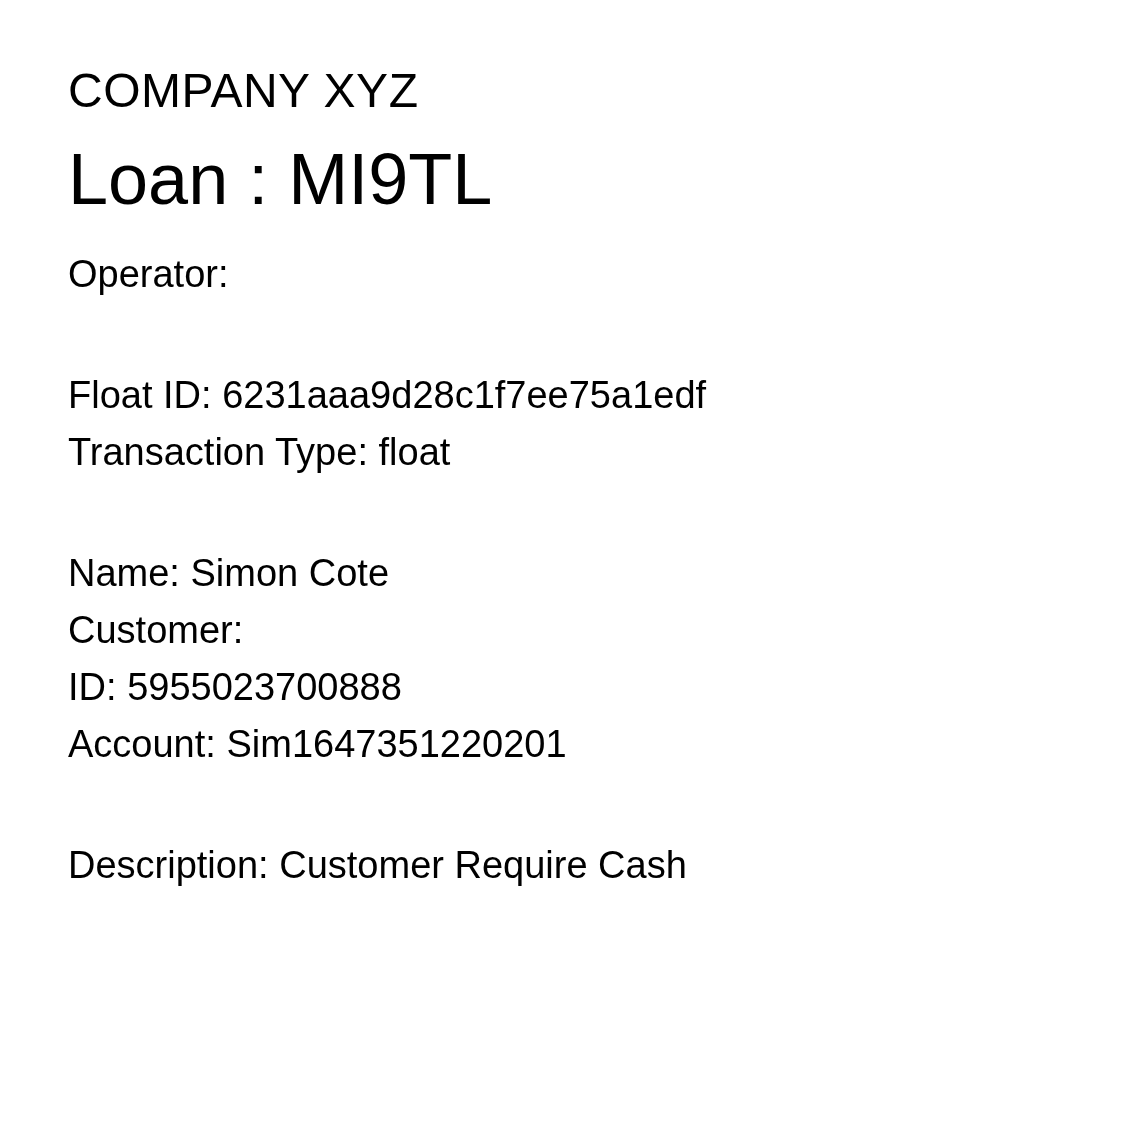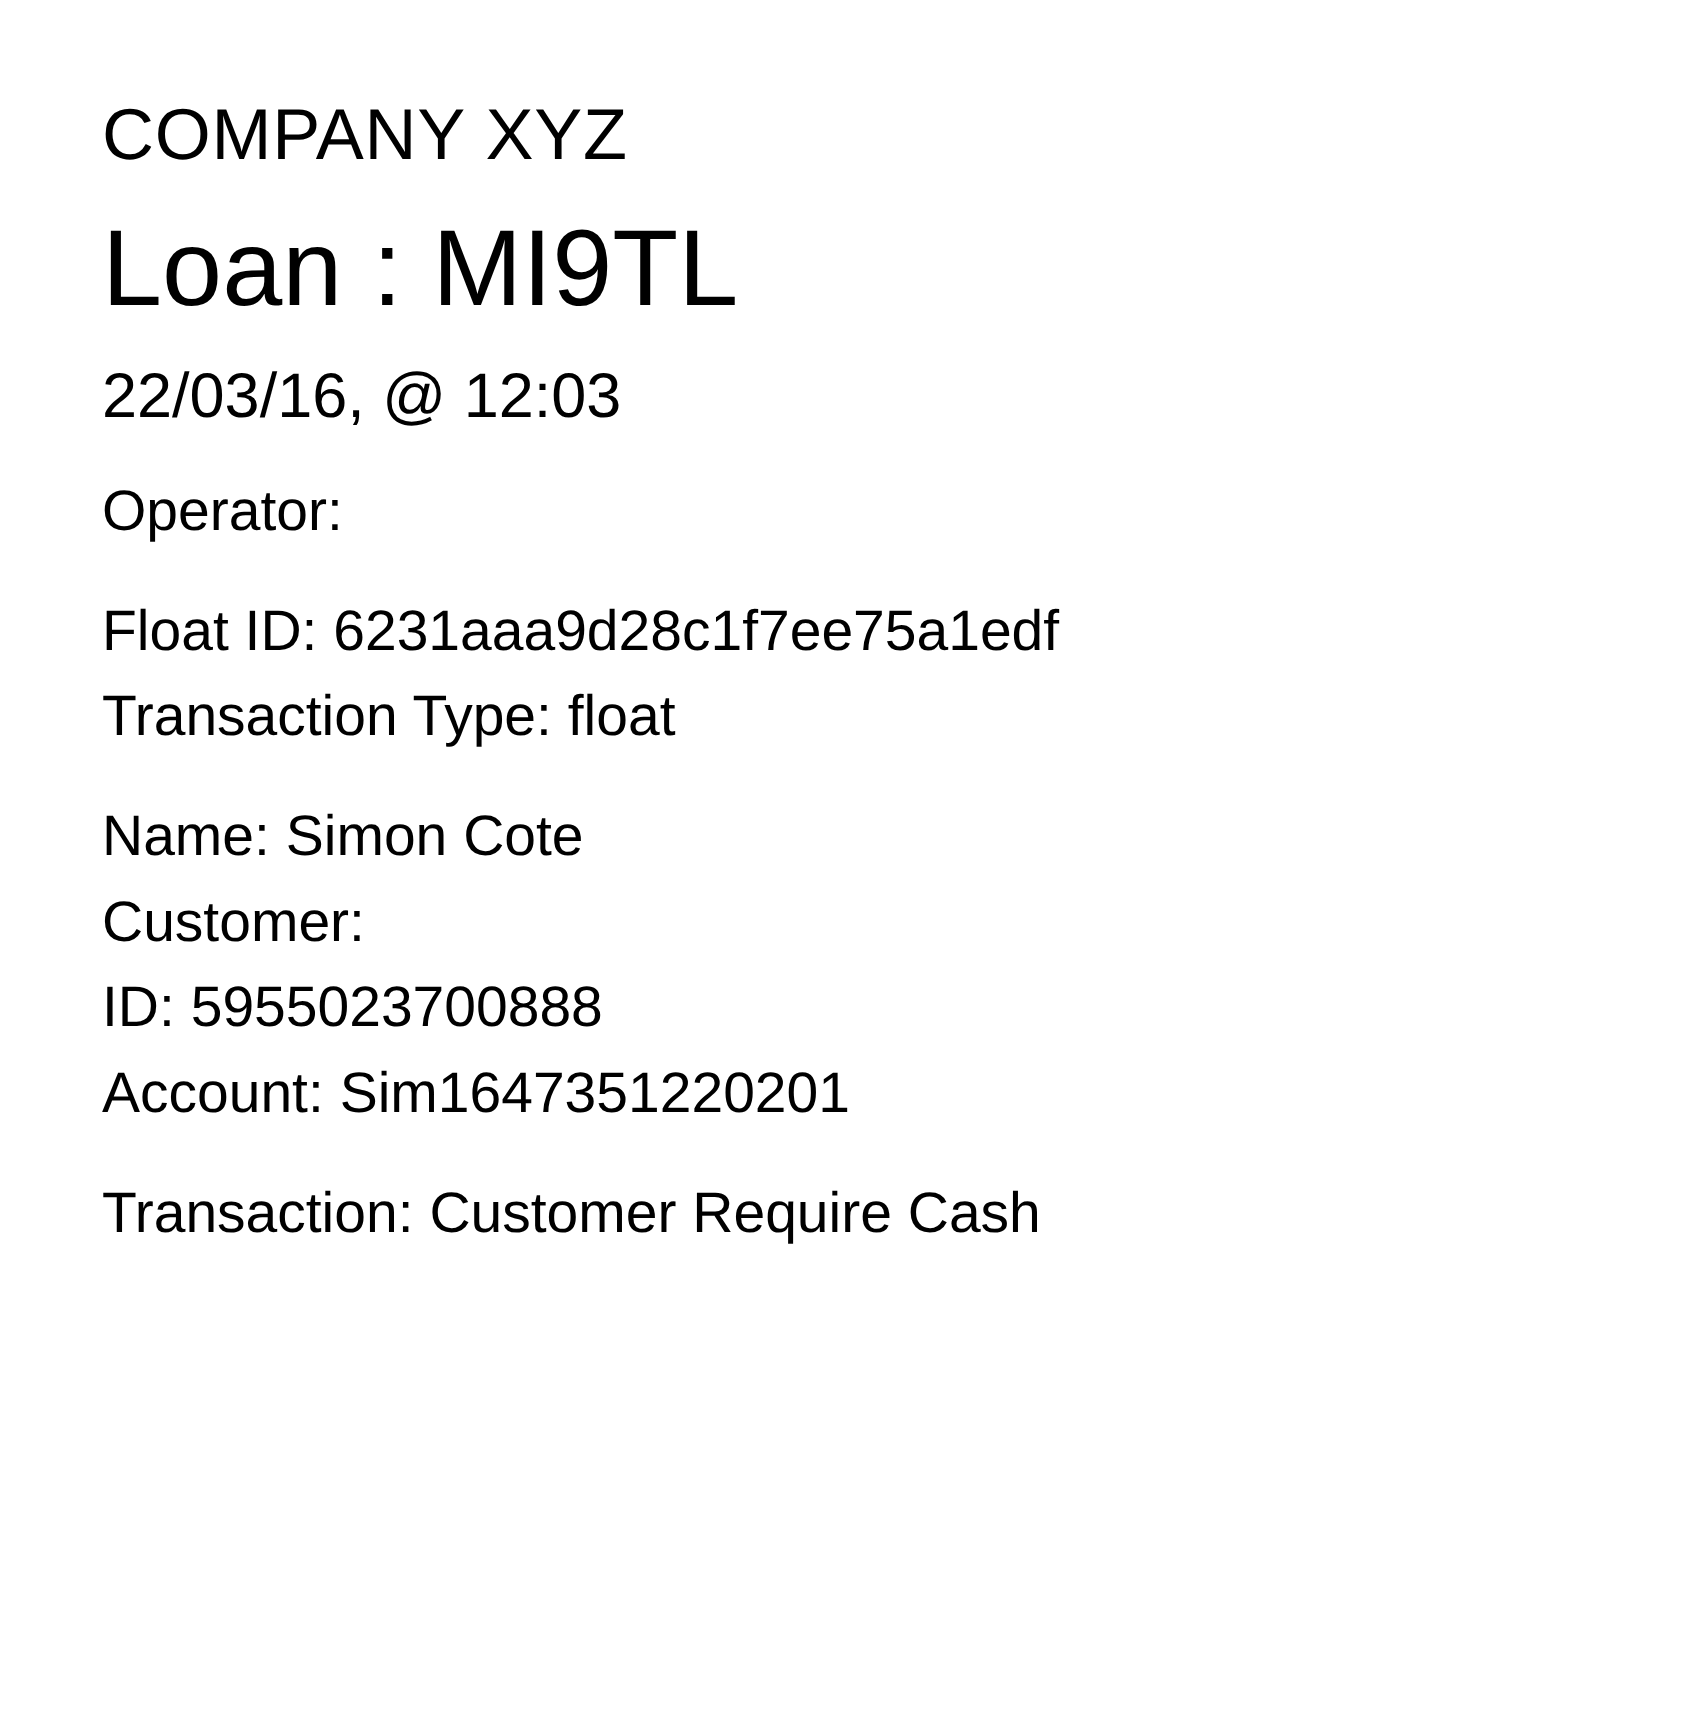--- a/index.html
+++ b/index.html
@@ -31,42 +31,41 @@
     font-weight: 400;
     margin-top: 16px;
   }
   .datetime {
     font-size: 42px;
     line-height: 1.2;
     font-weight: 400;
     margin-top: 17px;
   }
   .group {
-    margin-top: 23px;
+    margin-top: 64px;
   }
   .group.first {
     margin-top: 24px;
   }
   .line {
     font-size: 38px;
     line-height: 57px;
     white-space: nowrap;
   }
 </style>
 </head>
 <body>
 
 <div class="page">
   <div class="receipt">
 
     <div class="company-name">COMPANY XYZ</div>
 
     <div class="loan-title">Loan : MI9TL</div>
 
-    <div class="datetime">22/03/16, @ 12:03</div>
 
     <div class="group first">
       <div class="line">Operator:</div>
     </div>
 
     <div class="group">
       <div class="line">
         <span>Float ID:</span>
         <span>6231aaa9d28c1f7ee75a1edf</span>
       </div>
@@ -87,19 +86,19 @@
         <span>5955023700888</span>
       </div>
       <div class="line">
         <span>Account:</span>
         <span>Sim1647351220201</span>
       </div>
     </div>
 
     <div class="group">
       <div class="line">
-        <span>Transaction:</span>
+        <span>Description:</span>
         <span>Customer Require Cash</span>
       </div>
     </div>
 
   </div>
 </div>
 
 </body></html>

